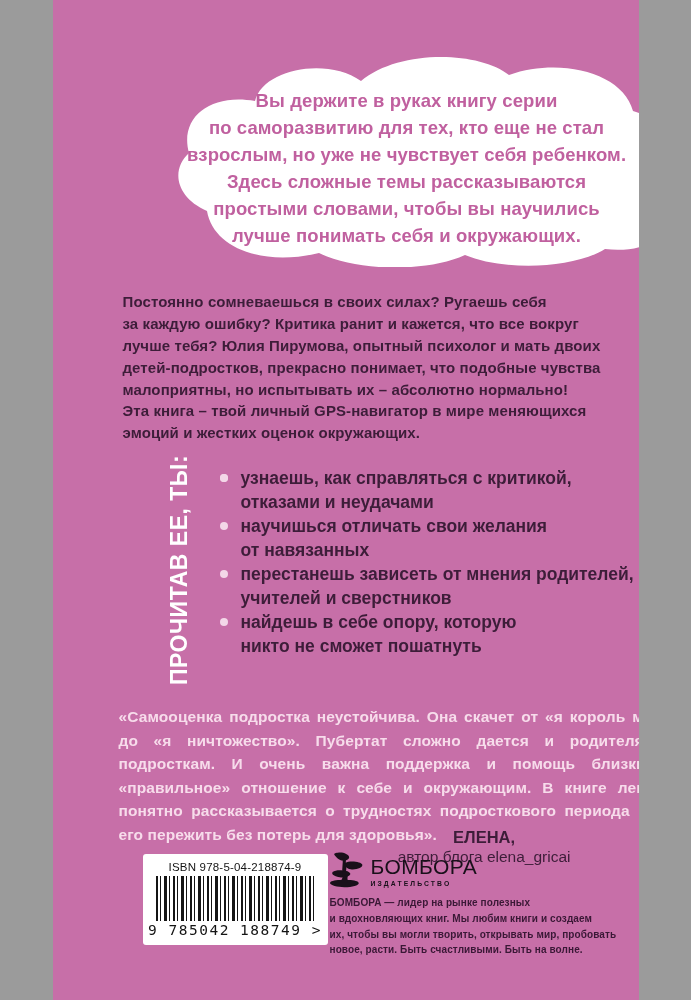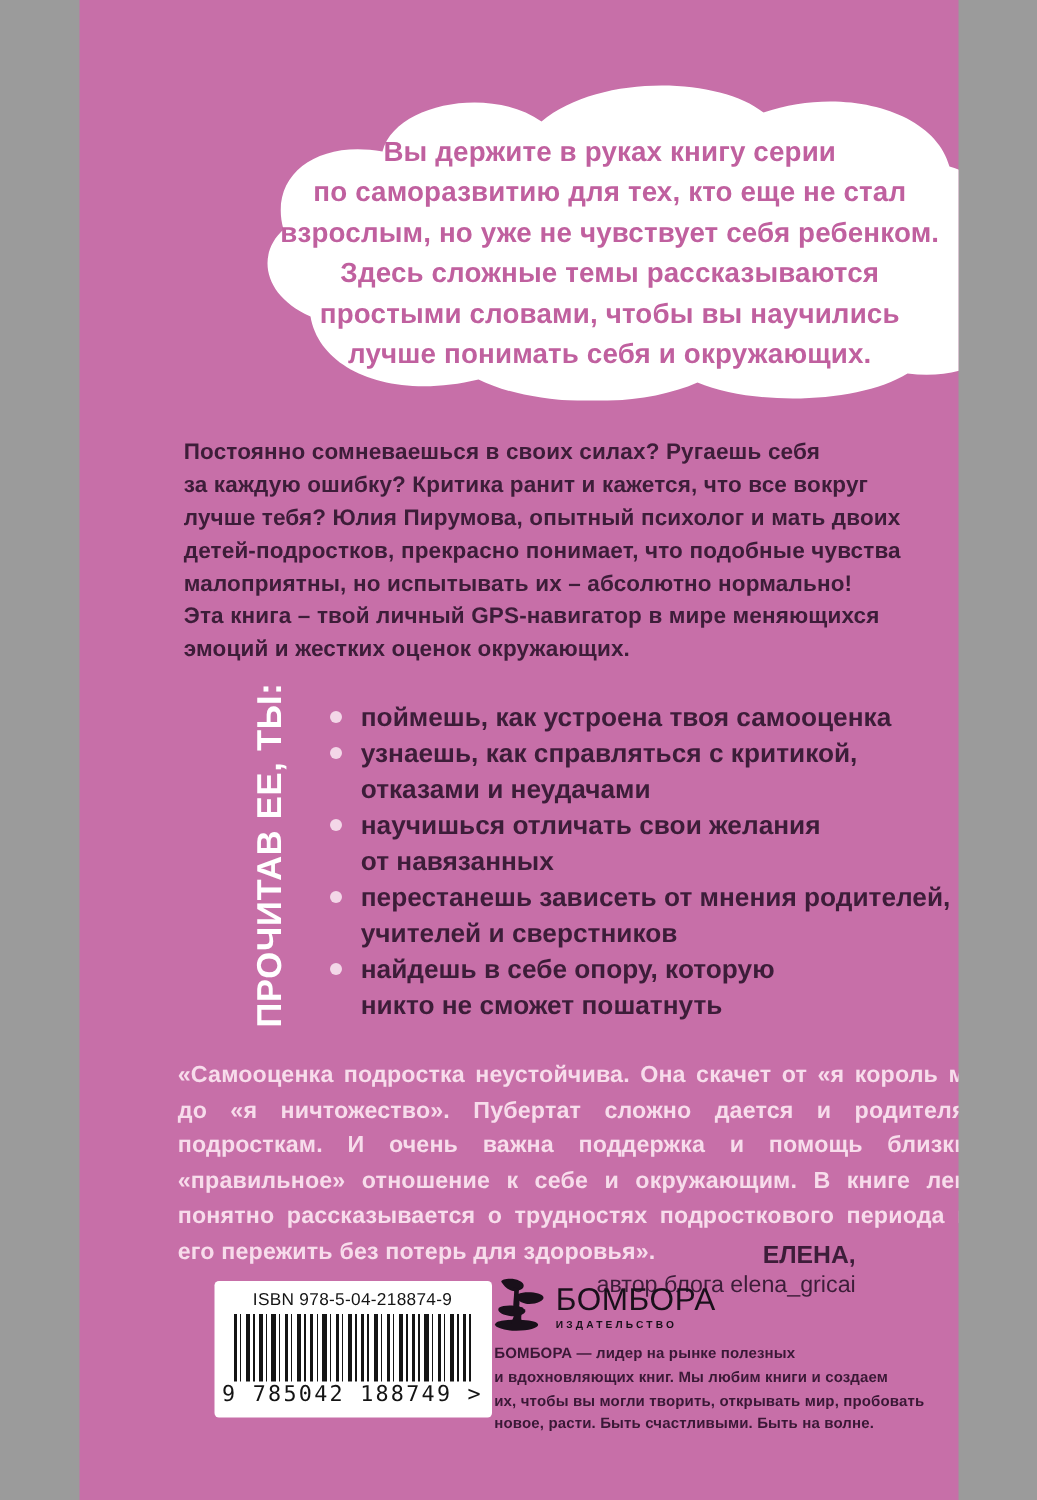--- a/index.html
+++ b/index.html
@@ -45,21 +45,21 @@
     position:absolute; left:2px; top:8px; width:8px; height:8px;
     border-radius:50%; background:#f3d7e8;
   }
 
   
   .quote {
     position:absolute; left:66px; top:705px; width:562px;
     font-size:15.5px; line-height:23.5px; font-weight:bold; color:#f7dceb;
     text-align:justify; letter-spacing:0.1px;
   }
-  .attrib { position:absolute; right:68px; top:827px; text-align:right; color:#3d1d39; }
+  .attrib { position:absolute; right:68px; top:827px; text-align:center; color:#3d1d39; }
   .attrib .name { font-size:16.5px; font-weight:bold; line-height:20px; }
   .attrib .desc { font-size:15.5px; font-weight:normal; line-height:20px; }
 
   
   .isbn-box {
     position:absolute; left:70px; top:854px; width:185px; height:91px;
     background:#ffffff; border-radius:3px; overflow:hidden;margin-left:20px;
   }
   .isbn-label {
     margin-top:7px; text-align:center; font-size:11.5px; color:#141414;
@@ -119,21 +119,21 @@
   <div class="para p1">Постоянно сомневаешься в своих силах? Ругаешь себя
 за каждую ошибку? Критика ранит и кажется, что все вокруг
 лучше тебя? Юлия Пирумова, опытный психолог и мать двоих
 детей-подростков, прекрасно понимает, что подобные чувства
 малоприятны, но испытывать их – абсолютно нормально!</div>
   <div class="para p2">Эта книга – твой личный GPS-навигатор в мире меняющихся
 эмоций и жестких оценок окружающих.</div>
 
   <div class="read-label">ПРОЧИТАВ ЕЕ, ТЫ:</div>
   <ul class="bullets">
-    <li><span class="dot"></span><span>поймешь, как устроена твоя самооценка</span></li>
+    <li><span class="dot"></span></li>
     <li><span class="dot"></span><span>узнаешь, как справляться с критикой,
 отказами и неудачами</span></li>
     <li><span class="dot"></span><span>научишься отличать свои желания
 от навязанных</span></li>
     <li><span class="dot"></span><span>перестанешь зависеть от мнения родителей,
 учителей и сверстников</span></li>
     <li><span class="dot"></span><span>найдешь в себе опору, которую
 никто не сможет пошатнуть</span></li>
   </ul>
 

